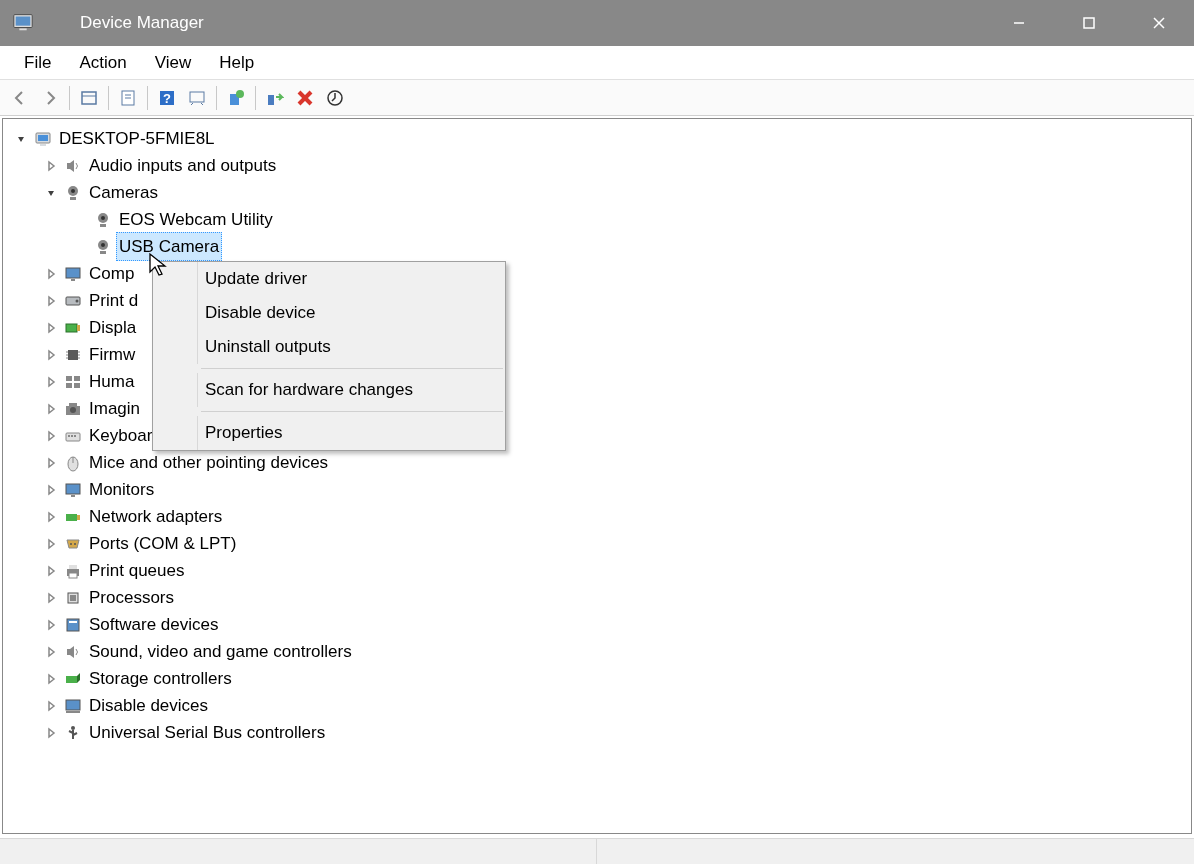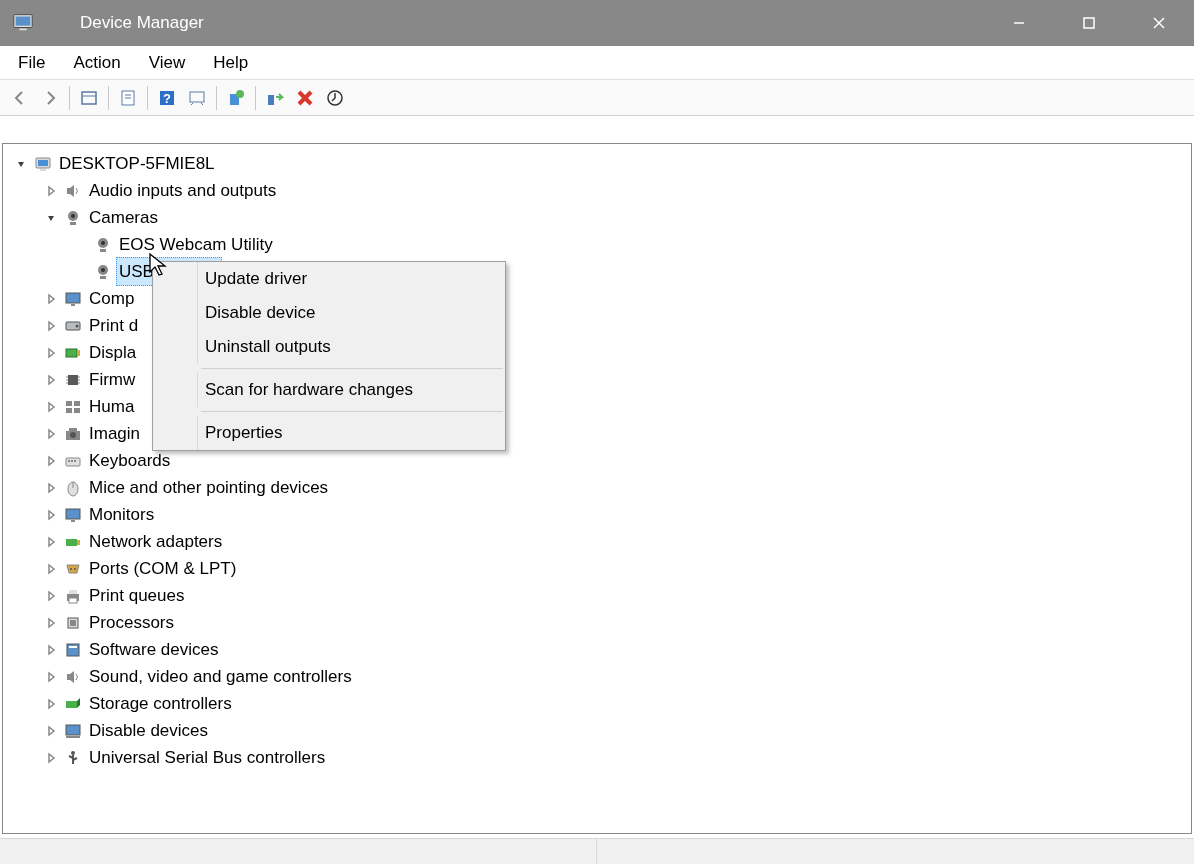--- a/index.html
+++ b/index.html
@@ -7,30 +7,30 @@
 
 
 .titlebar { height: 46px; background: #888; color: #fff; display: flex; align-items: center; padding-left: 12px; }
 .titlebar .app-icon { width: 24px; height: 24px; margin-right: 12px; }
 .titlebar .title { font-size: 17px; font-weight: 400; flex: 1; margin-left: 32px; }
 .titlebar .ctrls { display: flex; height: 100%; }
 .titlebar .ctrl { width: 70px; height: 100%; display: flex; align-items: center; justify-content: center; }
 .titlebar .ctrl svg { stroke: #fff; fill: none; }
 
 
-.menubar { height: 34px; background: #fff; display: flex; align-items: center; padding-left: 4px; font-size: 17px; border-bottom: 1px solid #e0e0e0; }
+.menubar { height: 34px; background: #fff; display: flex; align-items: center; padding-left: 10px; font-size: 17px; border-bottom: 1px solid #e0e0e0; }
 .menubar .menu { padding: 4px 14px; }
 
 
 .toolbar { height: 36px; background: #fafafa; display: flex; align-items: center; padding-left: 6px; border-bottom: 1px solid #d0d0d0; gap: 2px; }
 .toolbar .tbtn { width: 28px; height: 28px; display: flex; align-items: center; justify-content: center; border: 1px solid transparent; }
 .toolbar .sep { width: 1px; height: 24px; background: #c8c8c8; margin: 0 3px; }
 
 
-.tree-wrap { position: absolute; top: 118px; left: 2px; right: 2px; bottom: 30px; border: 1px solid #888; background: #fff; overflow: hidden; margin-top: 25px; }
+.tree-wrap { position: absolute; top: 118px; left: 2px; right: 2px; bottom: 30px; border: 1px solid #888; background: #fff; overflow: hidden; }
 .tree { padding: 6px 4px; font-size: 17px; line-height: 27px; }
 .row { display: flex; align-items: center; height: 27px; white-space: nowrap; }
 .exp { width: 16px; height: 16px; display: flex; align-items: center; justify-content: center; margin-right: 4px; }
 .dicon { width: 20px; height: 20px; margin-right: 6px; display: flex; align-items: center; justify-content: center; }
 .l0 { padding-left: 6px; }
 .l1 { padding-left: 36px; }
 .l2 { padding-left: 66px; }
 .selected .lbl { background: #cce8ff; border: 1px dotted #3399ff; padding: 0 2px; margin-left: -3px; text-align: center; }
 
 

